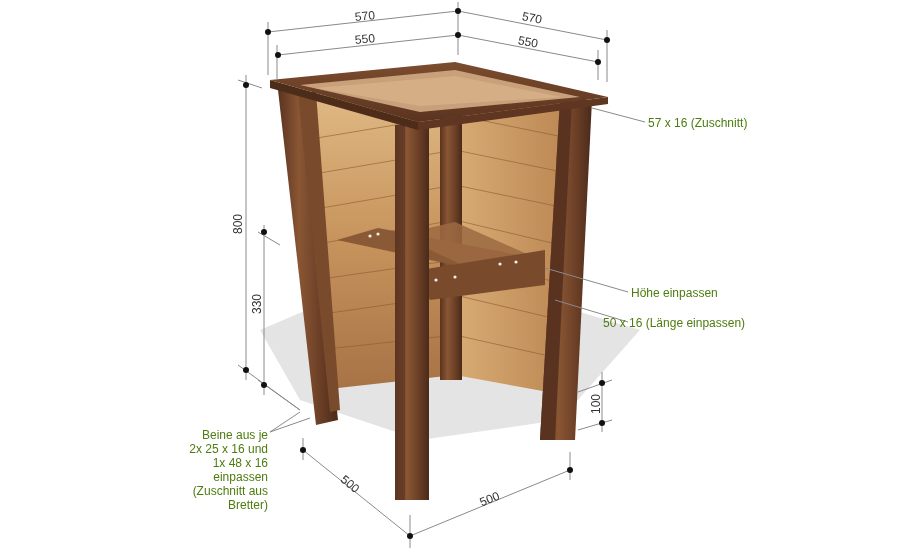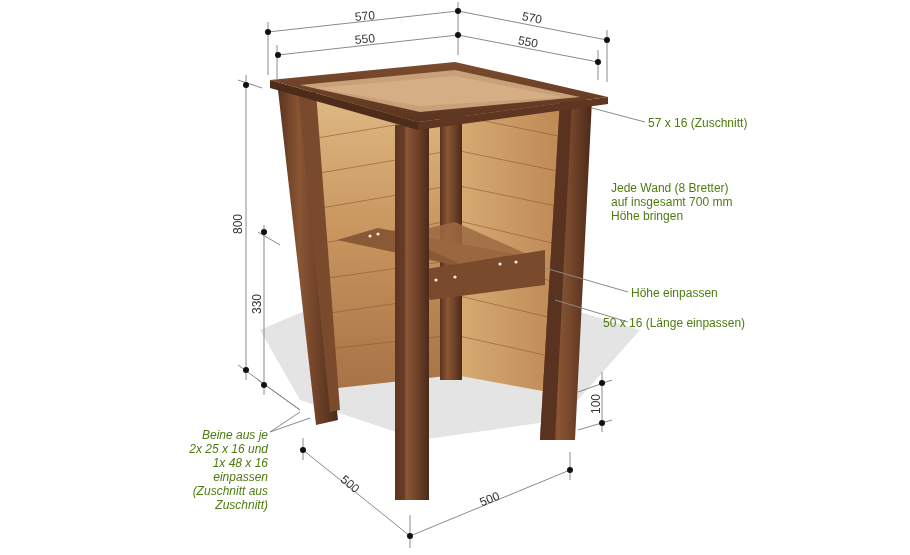--- a/index.html
+++ b/index.html
@@ -163,30 +163,25 @@
   <text class="dimtxt" x="518" y="46" transform="rotate(11 528 42)">550</text>
   <text class="dimtxt" x="232" y="232" transform="rotate(-90 238 228)">800</text>
   <text class="dimtxt" x="251" y="312" transform="rotate(-90 257 308)">330</text>
   <text class="dimtxt" x="590" y="412" transform="rotate(-90 596 408)">100</text>
   <text class="dimtxt" x="340" y="488" transform="rotate(40 350 484)">500</text>
   <text class="dimtxt" x="480" y="503" transform="rotate(-22 490 500)">500</text>
 </svg>
 
 <div class="lbl" style="left:648px;top:116px;">57 x 16 (Zuschnitt)</div>
 
-<div class="lbl" style="left:611px;top:181px;">
-  <div>Jede Wand (8 Bretter)</div>
-  <div>auf insgesamt 700 mm</div>
-  <div>Höhe bringen</div>
-</div>
 
 <div class="lbl" style="left:631px;top:286px;">Höhe einpassen</div>
 <div class="lbl" style="left:603px;top:316px;">50 x 16 (Länge einpassen)</div>
 
-<div class="lbl right" style="left:168px;top:428px;width:100px;font-style:italic;">
+<div class="lbl right" style="left:168px;top:428px;width:100px;">
   <div>Beine aus je</div>
   <div>2x  25 x 16 und</div>
   <div>1x  48 x 16</div>
   <div>einpassen</div>
   <div>(Zuschnitt aus</div>
-  <div>Zuschnitt)</div>
+  <div>Bretter)</div>
 </div>
 </div>
 
 </body></html>

